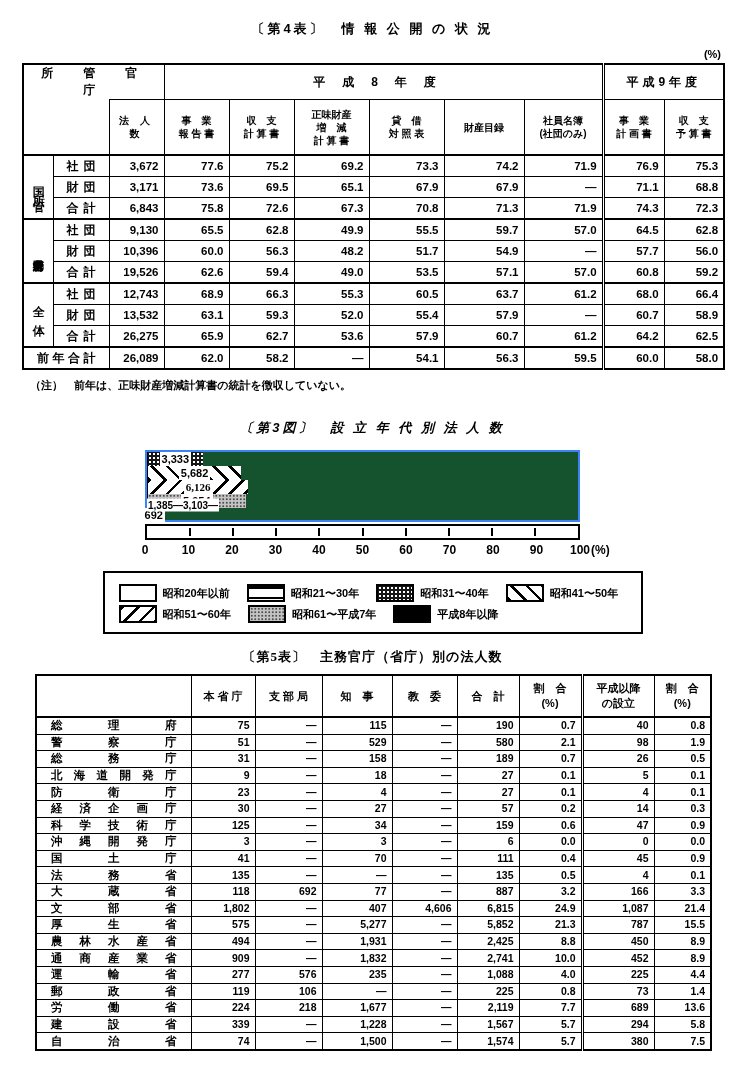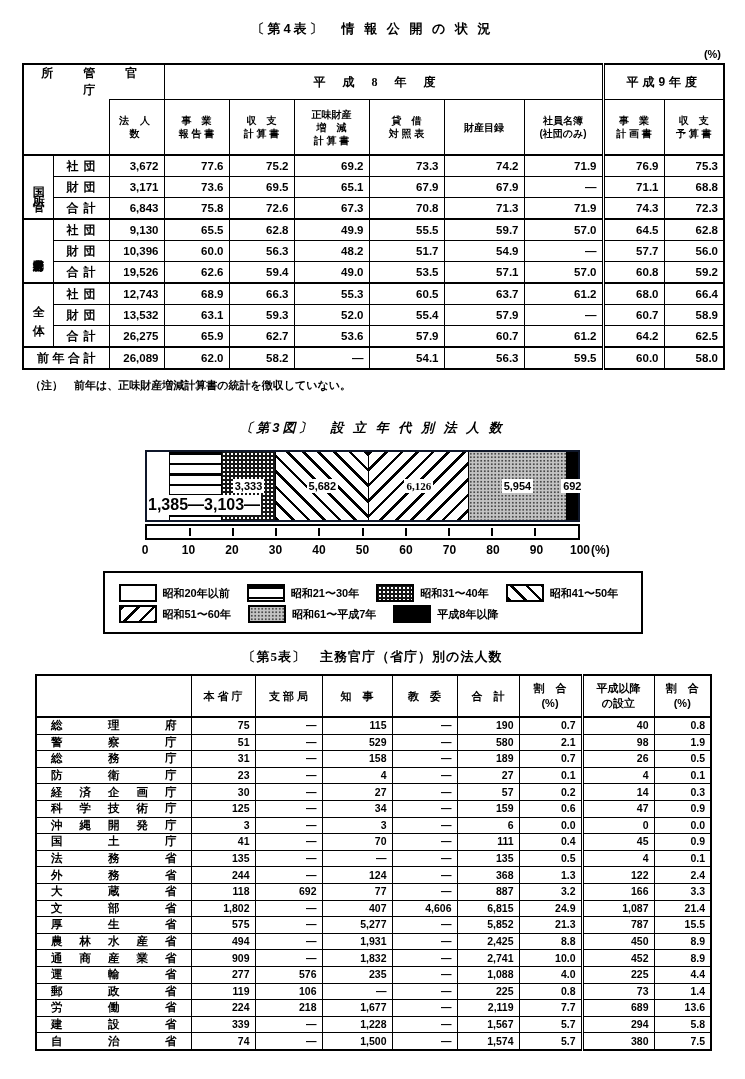--- a/index.html
+++ b/index.html
@@ -9,46 +9,46 @@
   #t4-title{padding-top:20px;}
   .unit-row{text-align:right;padding-right:24px;font-size:11px;margin-top:10px;height:13px;}
 
   table{border-collapse:collapse;table-layout:fixed;border:2px solid #000;}
   th,td{border:1px solid #000;padding:0;vertical-align:middle;}
 
   
   #t4{margin-left:22px;width:701px;margin-top:2px;}
   #t4 .h1 th{height:22px;font-size:12px;}
   #t4 .owner{letter-spacing:9px;border-bottom:none;}
-  #t4 .era8{letter-spacing:17px;font-family:Liberation Serif, serif;}
+  #t4 .era8{letter-spacing:17px;}
   #t4 .era9{letter-spacing:4px;}
   #t4 .h2 th{height:54px;font-size:10px;line-height:1.3;white-space:pre-line;border-bottom:2px solid #000;}
   #t4 .corner{border-top:none;}
   #t4 .houjin{letter-spacing:4px;font-size:11px;}
   #t4 td{height:20px;font-size:11.5px;}
   #t4 td.num{text-align:right;padding-right:5px;}
   #t4 td.type{text-align:justify;text-align-last:justify;padding:0 13px;font-size:12px;}
   #t4 tr.sep td{border-top:2px solid #000;}
   .grpcell{text-align:center;}
   .vtext{writing-mode:vertical-rl;text-orientation:upright;margin:0 auto;font-size:12px;}
   .vg0{letter-spacing:7px;}
   .vg1{height:52px;font-size:11px;line-height:12px;letter-spacing:0;}
   .vg2{letter-spacing:20px;}
   .dbl{border-left:3px double #000 !important;margin-top:42px;}
   .note{font-size:11px;margin:8px 0 0 30px;}
 
   
   #fig-title{margin-top:26px;font-style:italic;}
   .bar-wrap{position:relative;margin:13px 0 0 145px;width:435px;}
-  .bar{display:flex;height:68px;border:2px solid #0f172a;background:#14532d;}
+  .bar{display:flex;height:68px;border:2px solid #3b82f6;background:#14532d;flex-direction:column;}
   .seg{position:relative;border-left:1px solid #000;display:flex;align-items:center;justify-content:center;overflow:visible;}
   .seg:first-child{border-left:none;}
   .seg-label{background:#fff;font-size:11px;padding:1px 2px;white-space:nowrap;z-index:2;}
   .overlay-label{position:absolute;left:2px;top:50%;transform:translateY(-50%);background:#fff;
-                 font-size:16px;padding:1px 1px;z-index:3;white-space:nowrap;}
+                 font-size:10px;padding:1px 1px;z-index:3;white-space:nowrap;}
   .p0{background:#fff;}
   .p1{background:repeating-linear-gradient(180deg,#000 0 2.5px,#fff 2.5px 10.5px);}
   .p2{background-color:#161616;background-image:radial-gradient(circle,#fff 0.9px,transparent 1.1px);background-size:4px 4px;}
   .p3{background:repeating-linear-gradient(45deg,#000 0 2.6px,#fff 2.6px 11px);}
   .p4{background:repeating-linear-gradient(135deg,#000 0 2.6px,#fff 2.6px 11px);}
   .p5{background-color:#c4c4c4;background-image:radial-gradient(circle,#4a4a4a 0.9px,transparent 1.1px);background-size:3.5px 3.5px;}
   .p6{background:#000;}
   .ruler{margin-top:2px;height:12px;border:2px solid #000;position:relative;background:#fff;}
   .rtick{position:absolute;top:2px;bottom:2px;width:2px;background:#000;transform:translateX(-50%);}
   .axis{position:relative;height:17px;margin-top:2px;font-size:12px;}
@@ -395,20 +395,31 @@
           <td class="num">31</td>
           <td class="num">—</td>
           <td class="num">158</td>
           <td class="num">—</td>
           <td class="num">189</td>
           <td class="num">0.7</td>
           <td class="num dbl">26</td>
           <td class="num">0.5</td>
         </tr>
 
+        <tr>
+          <td class="lbl">北海道開発庁</td>
+          <td class="num">9</td>
+          <td class="num">—</td>
+          <td class="num">18</td>
+          <td class="num">—</td>
+          <td class="num">27</td>
+          <td class="num">0.1</td>
+          <td class="num dbl">5</td>
+          <td class="num">0.1</td>
+        </tr>
 
         <tr>
           <td class="lbl">防衛庁</td>
           <td class="num">23</td>
           <td class="num">—</td>
           <td class="num">4</td>
           <td class="num">—</td>
           <td class="num">27</td>
           <td class="num">0.1</td>
           <td class="num dbl">4</td>
@@ -469,31 +480,20 @@
           <td class="num">135</td>
           <td class="num">—</td>
           <td class="num">—</td>
           <td class="num">—</td>
           <td class="num">135</td>
           <td class="num">0.5</td>
           <td class="num dbl">4</td>
           <td class="num">0.1</td>
         </tr>
 
-        <tr>
-          <td class="lbl">外務省</td>
-          <td class="num">244</td>
-          <td class="num">—</td>
-          <td class="num">124</td>
-          <td class="num">—</td>
-          <td class="num">368</td>
-          <td class="num">1.3</td>
-          <td class="num dbl">122</td>
-          <td class="num">2.4</td>
-        </tr>
 
         <tr>
           <td class="lbl">大蔵省</td>
           <td class="num">118</td>
           <td class="num">692</td>
           <td class="num">77</td>
           <td class="num">—</td>
           <td class="num">887</td>
           <td class="num">3.2</td>
           <td class="num dbl">166</td>

